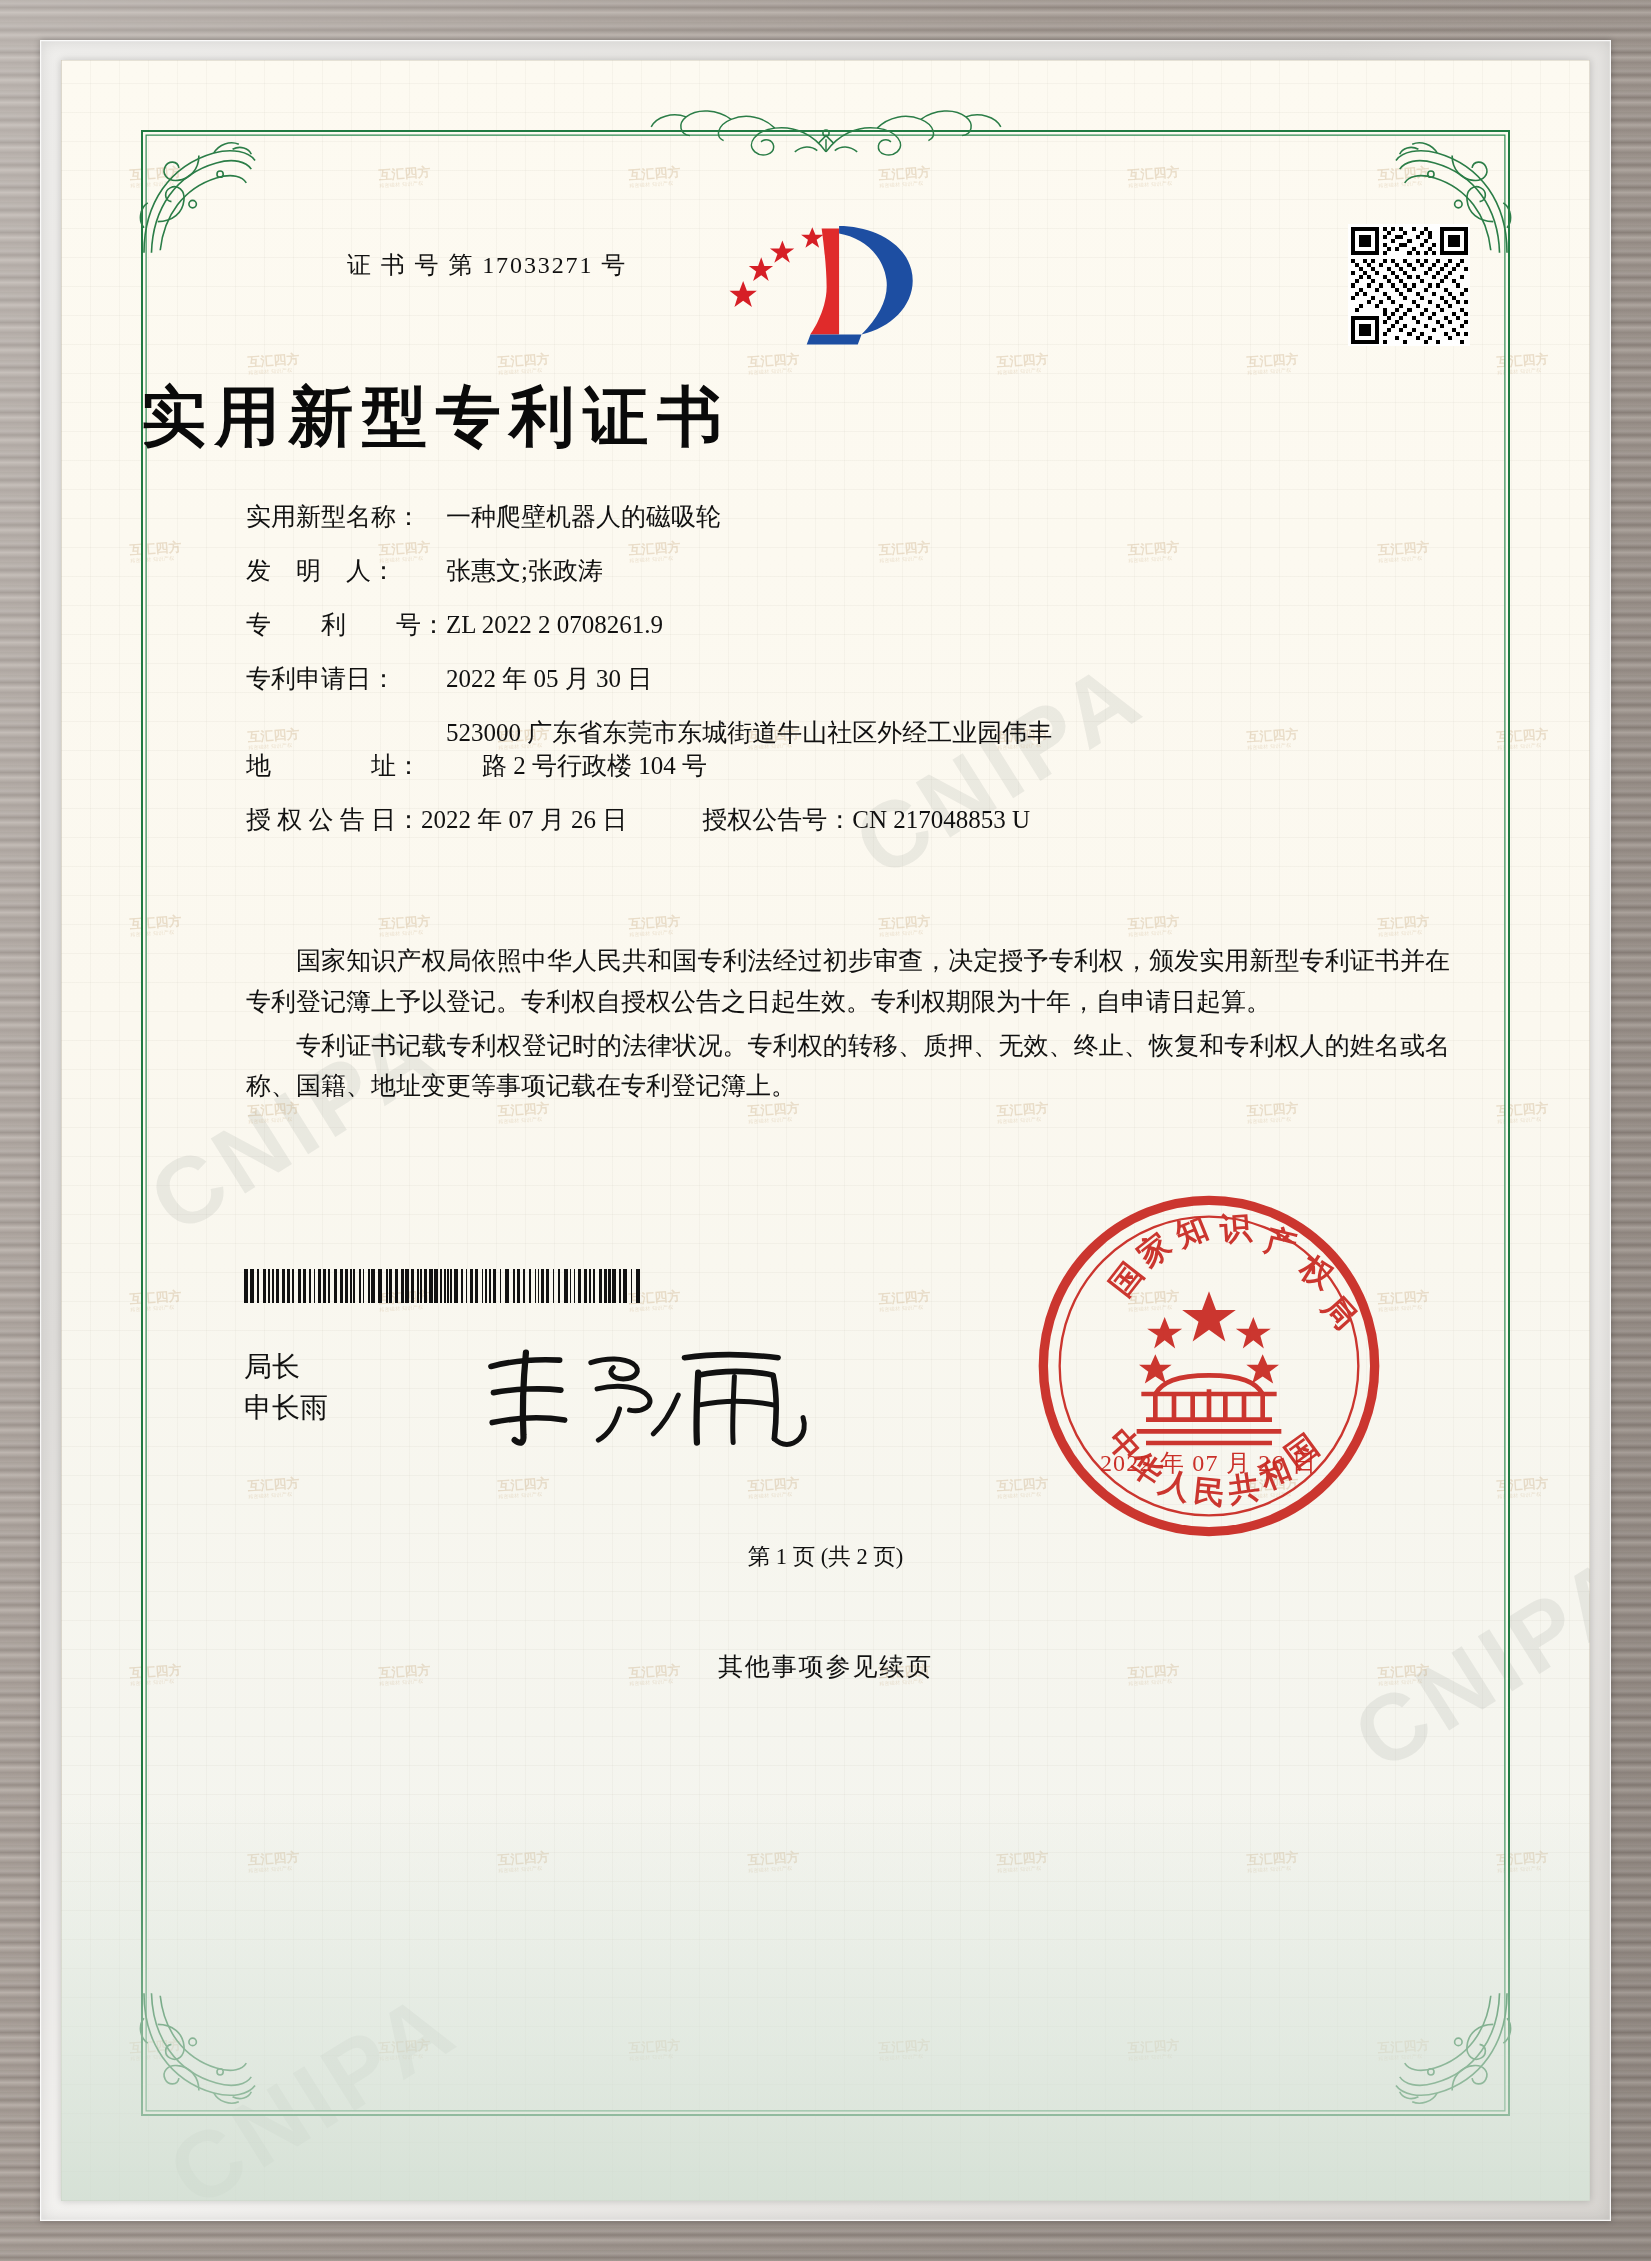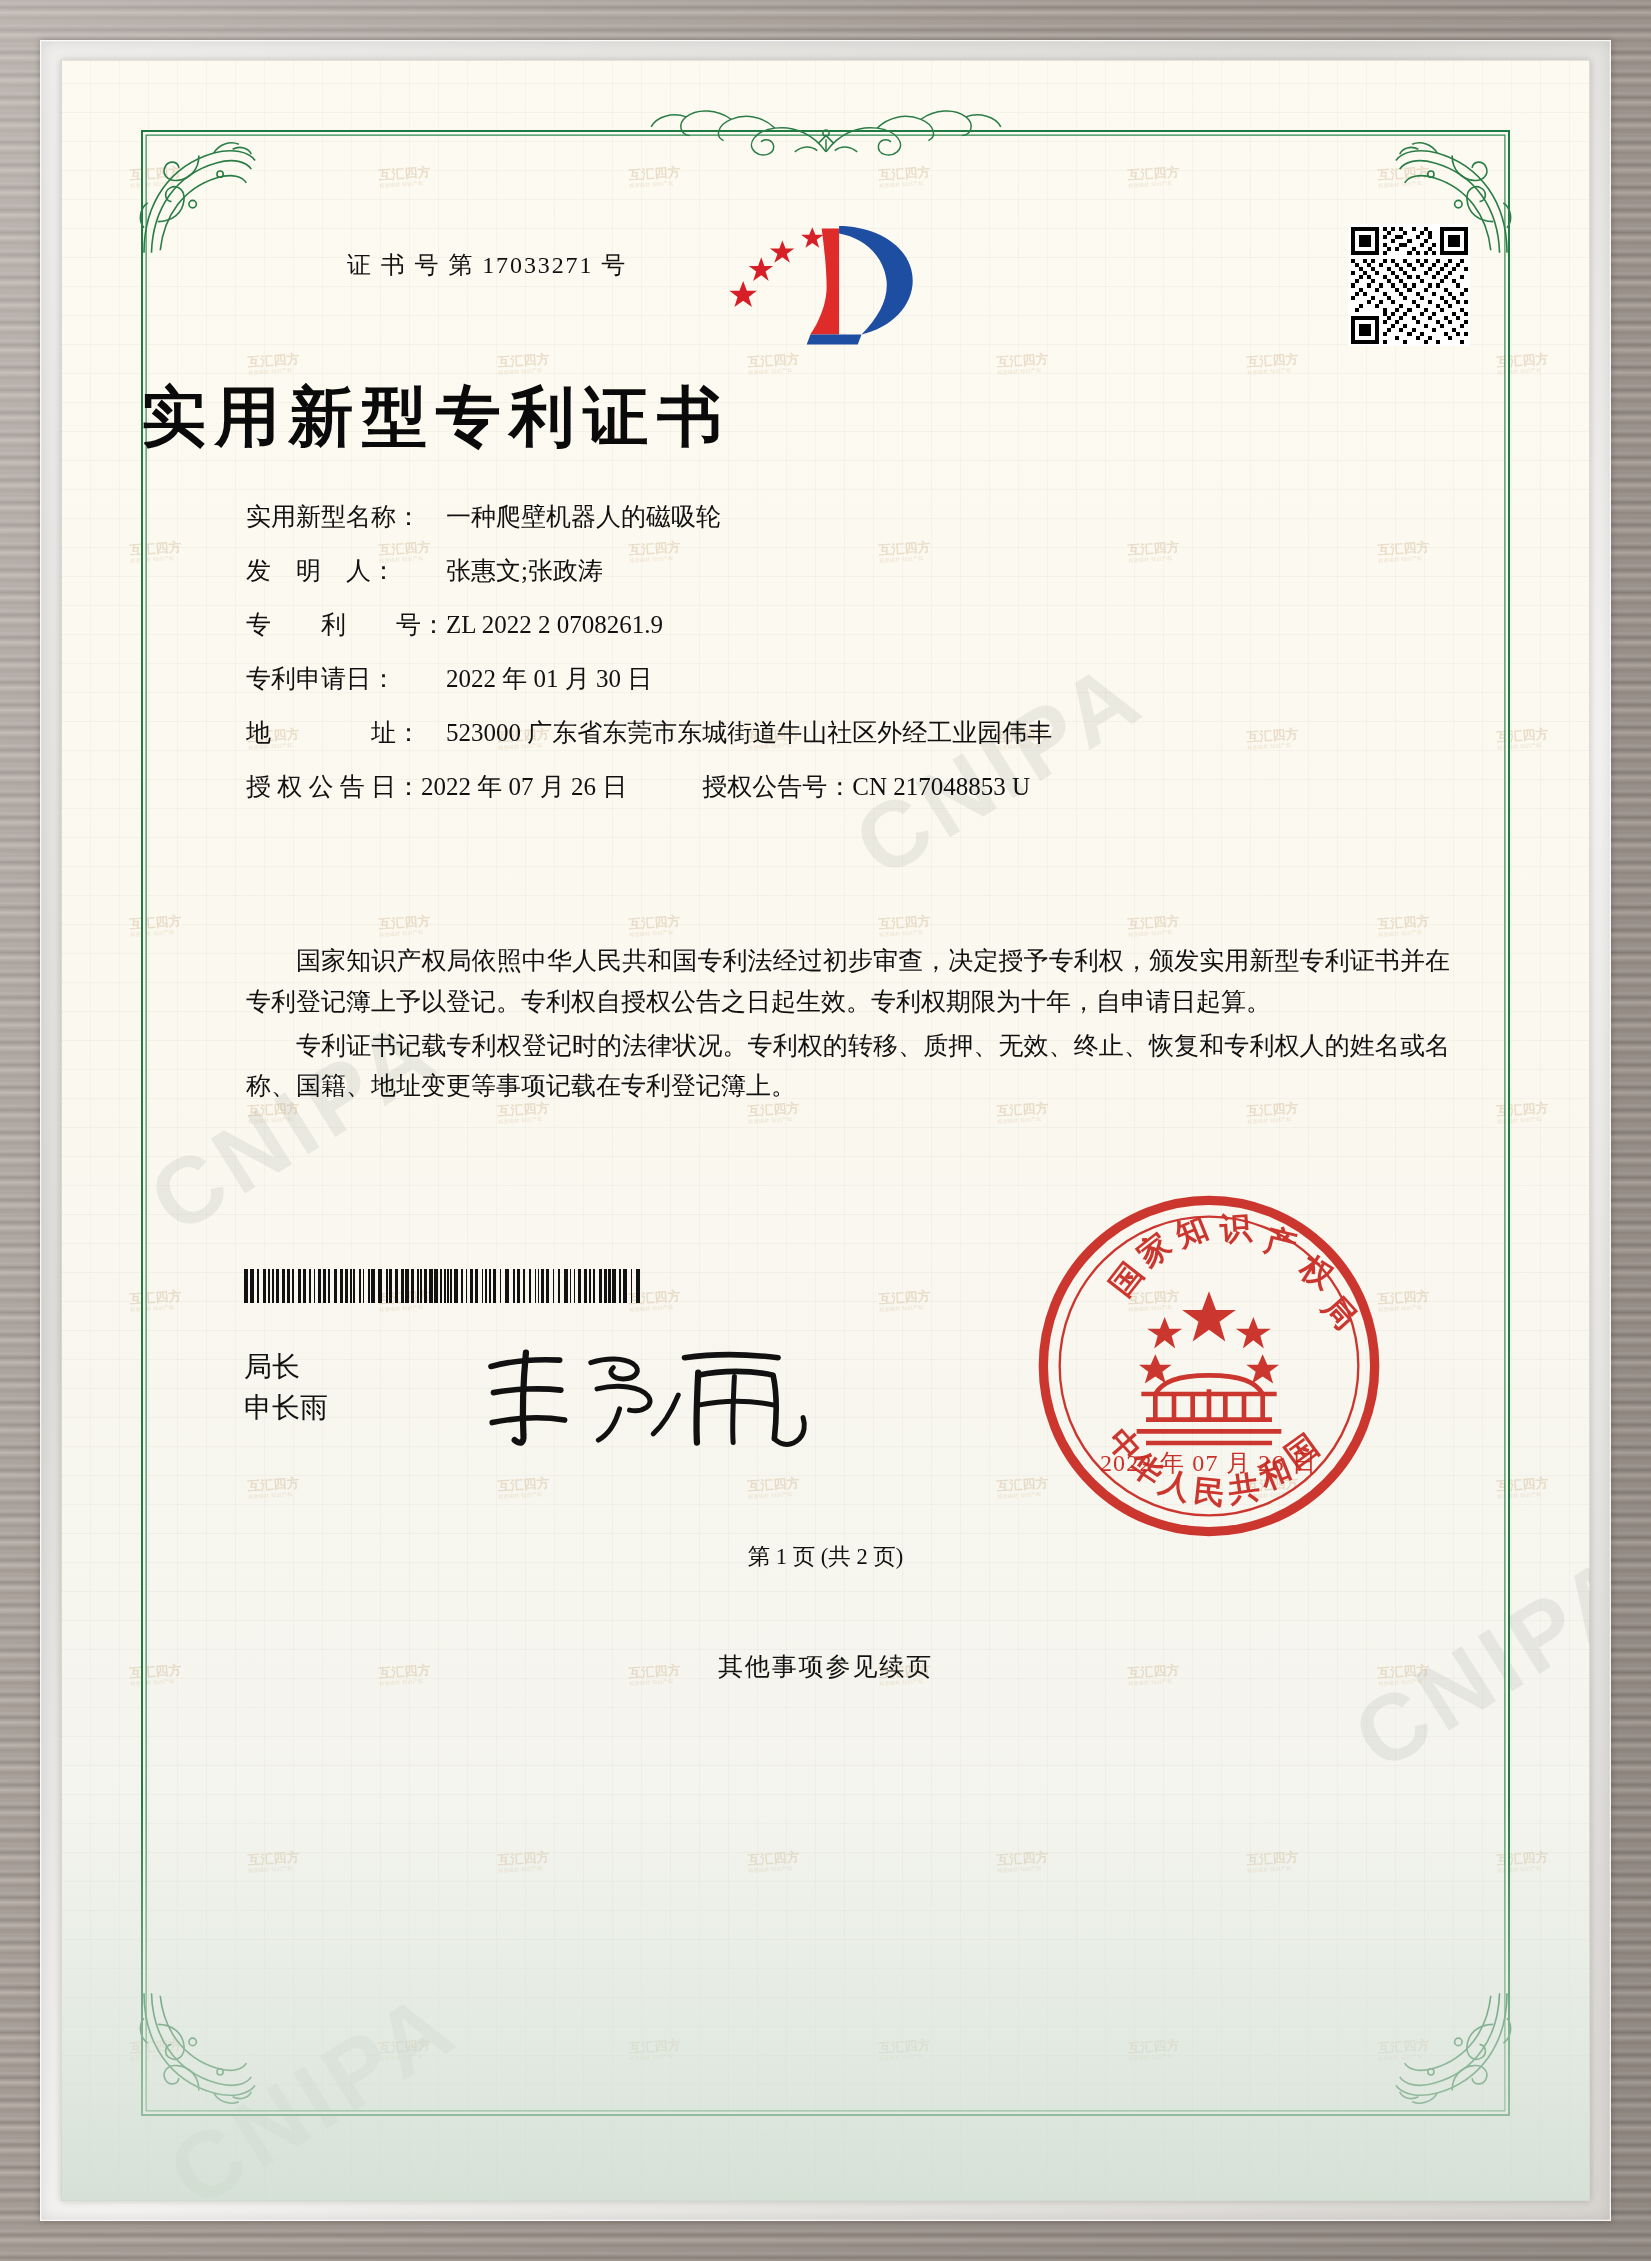--- a/index.html
+++ b/index.html
@@ -985,28 +985,29 @@
           <div class="field-value">张惠文;张政涛</div>
         </div>
 
         <div class="field-row">
           <div class="field-label">专　　利　　号：</div>
           <div class="field-value">ZL 2022 2 0708261.9</div>
         </div>
 
         <div class="field-row">
           <div class="field-label">专利申请日：</div>
-          <div class="field-value">2022 年 01 月 30 日</div>
+          <div class="field-value">2022 年 05 月 30 日</div>
         </div>
 
 
         <div class="field-row">
           <div class="field-label">地　　　　址：</div>
           <div class="field-value">
             <span>523000 广东省东莞市东城街道牛山社区外经工业园伟丰</span>
+            <span class="indent2">路 2 号行政楼 104 号</span>
           </div>
         </div>
 
         <div class="row-inline">
           <span>授 权 公 告 日：</span>
           <span>2022 年 07 月 26 日</span>
           <span class="seg2 seg2-label">授权公告号：</span>
           <span>CN 217048853 U</span>
         </div>
 

